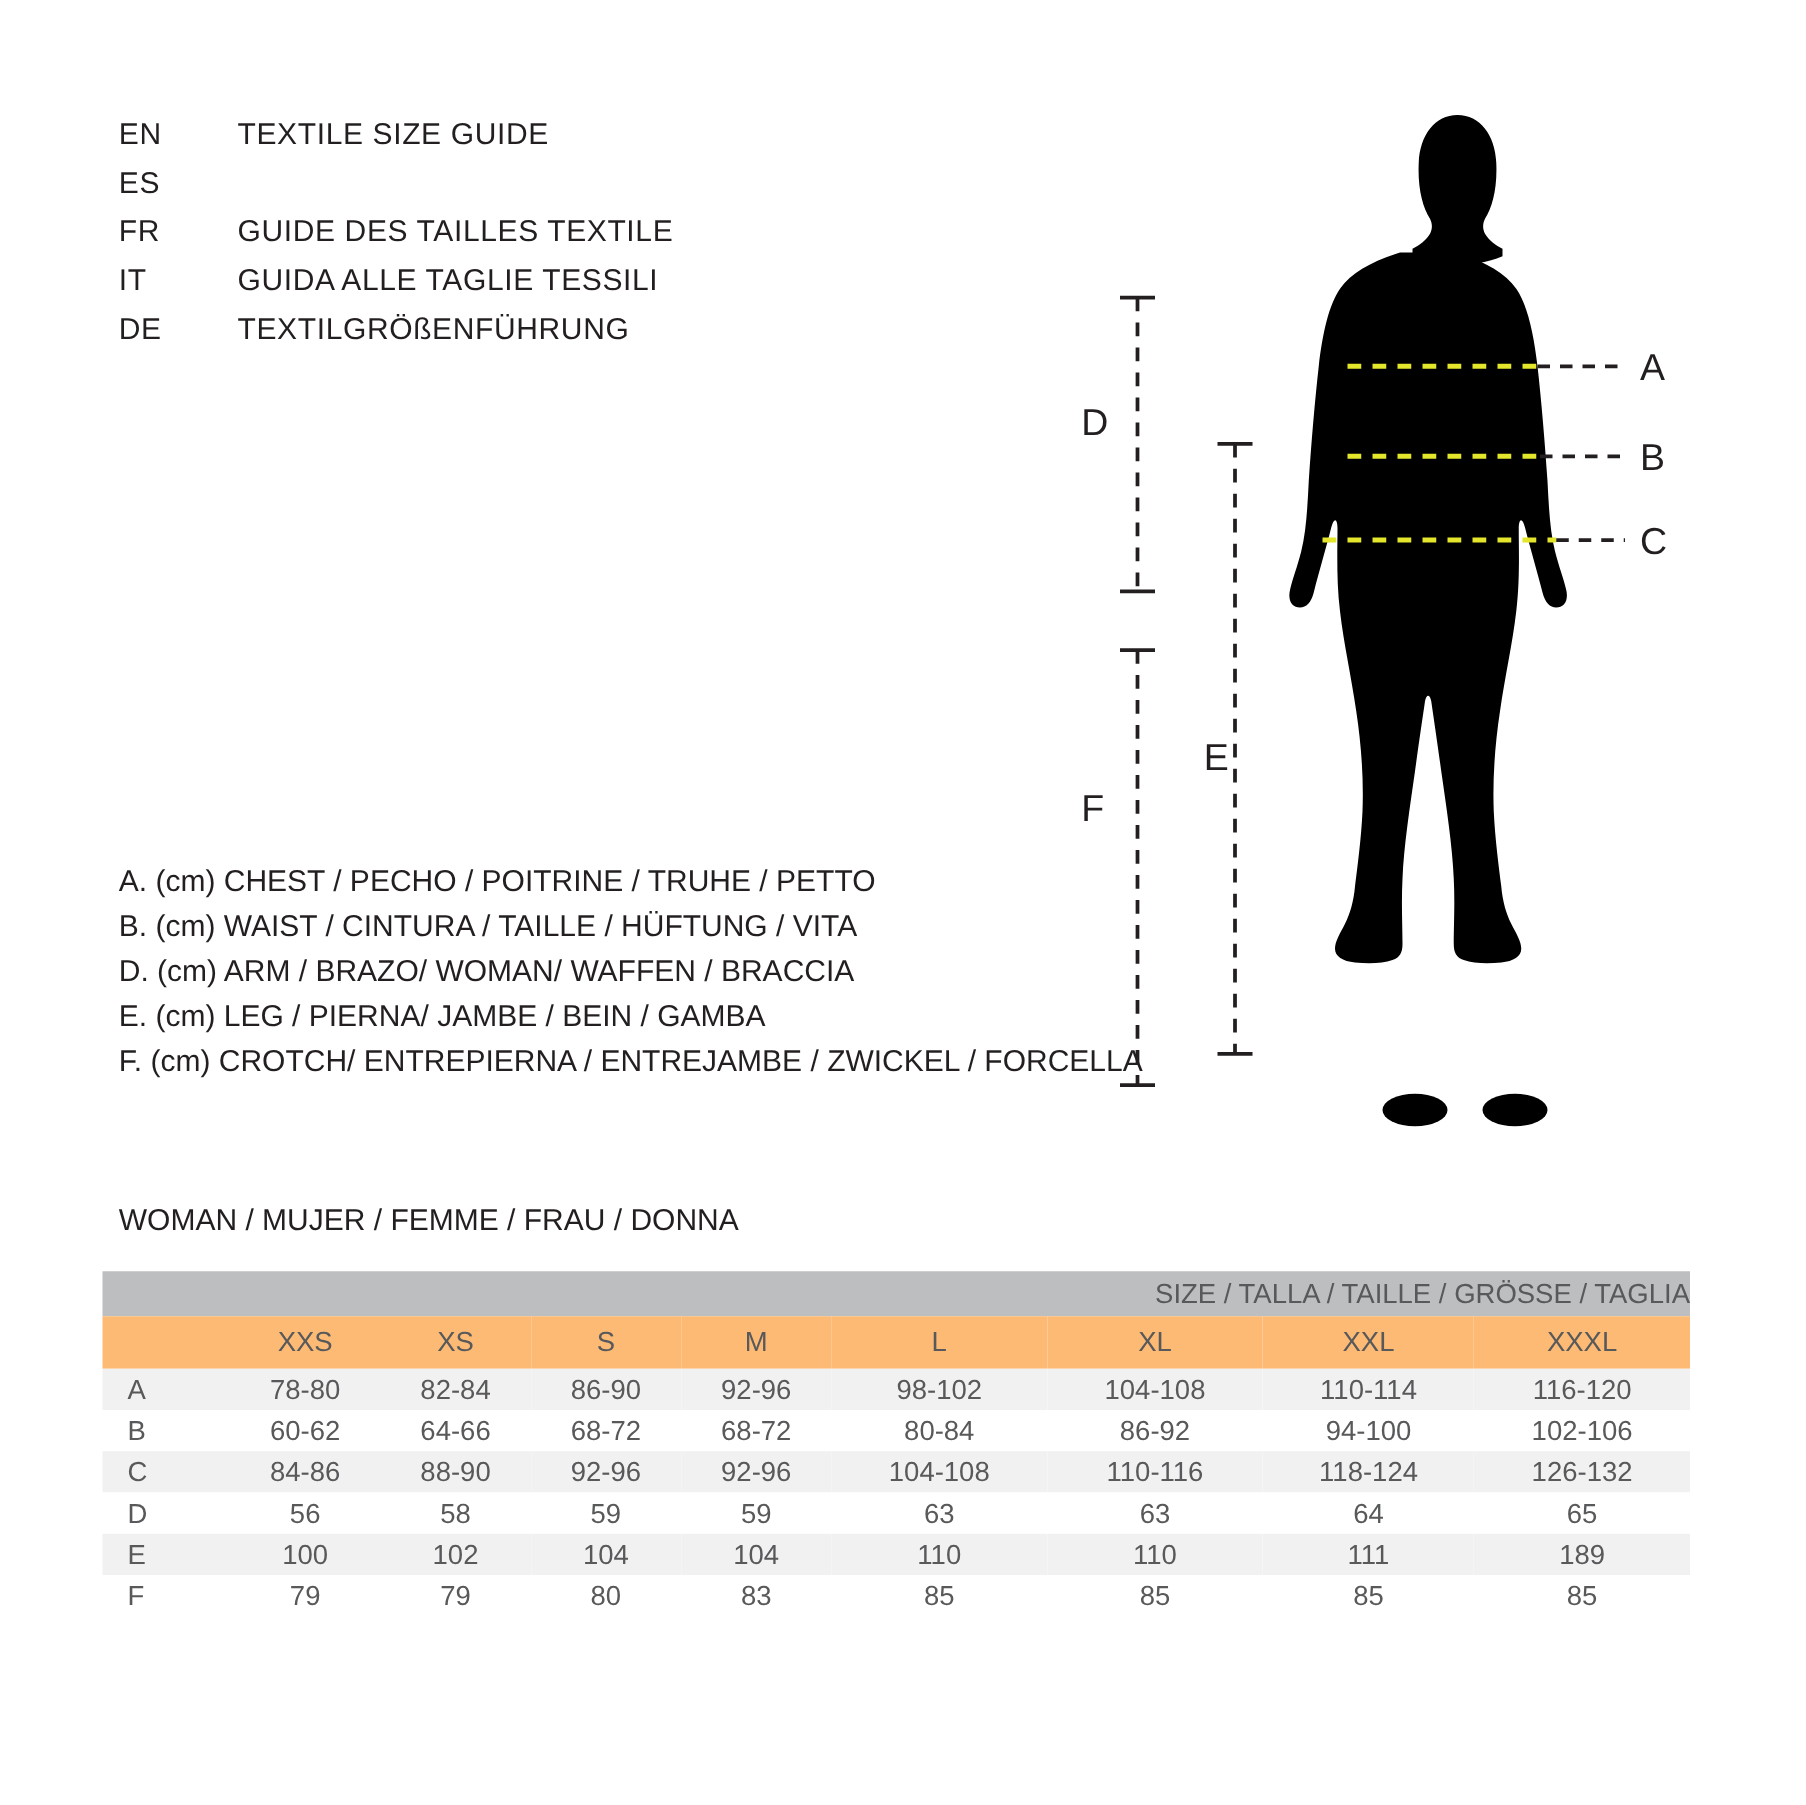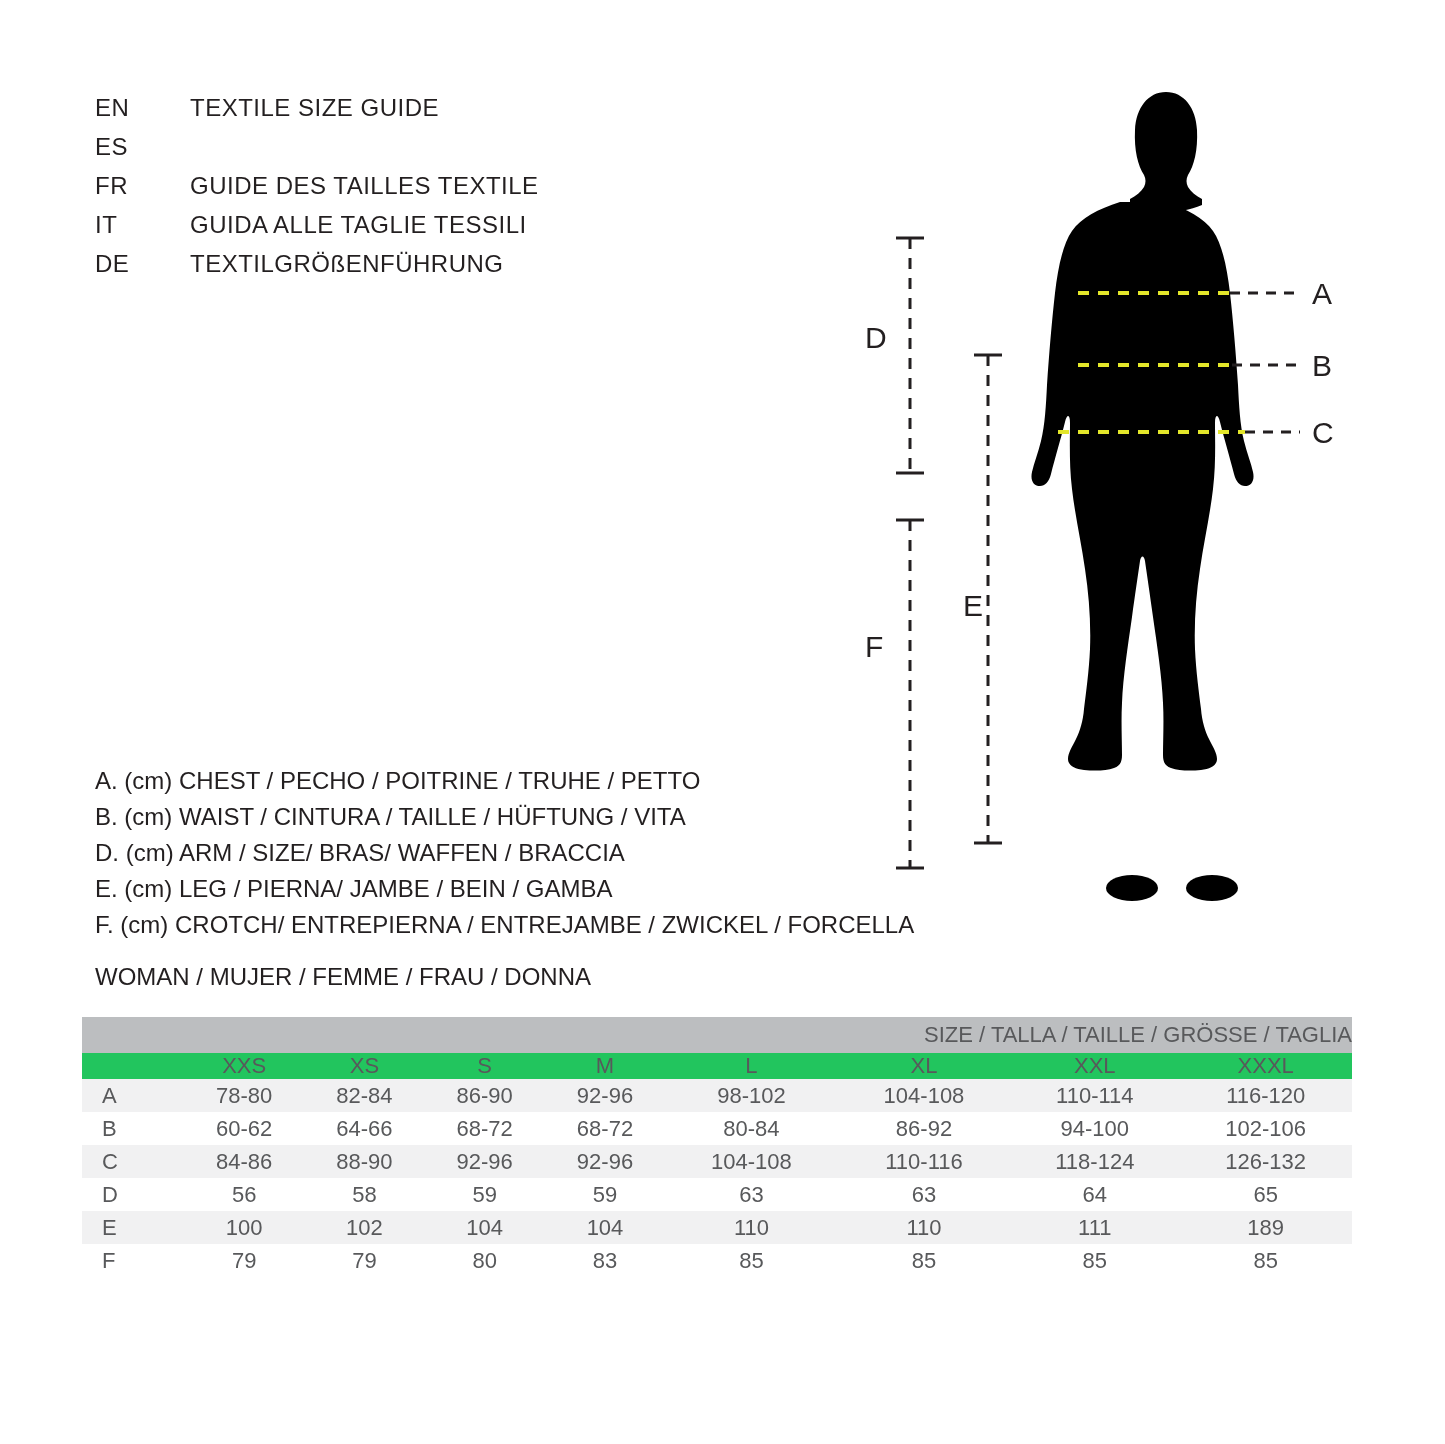--- a/index.html
+++ b/index.html
@@ -36,21 +36,21 @@
     flex: 0 0 95px;
   }
   .title-text {
     flex: 1 1 auto;
   }
 
   
   .legend-block {
     position: absolute;
     left: 95px;
-    top: 763px;
+    top: 688px;
     width: 800px;
   }
   .legend-row {
     font-size: 24px;
     line-height: 36px;
     white-space: nowrap;
   }
 
   .group-label {
     position: absolute;
@@ -78,22 +78,22 @@
   }
   .size-table .hdr-bar td {
     background: #bcbec0;
     color: #58595b;
     text-align: right;
     padding-left: 14px;
     height: 36px;
     font-size: 22px;
   }
   .size-table .col-row td {
-    background: #22c55e;
-    height: 26px;
+    background: #fdba74;
+    height: 42px;
     margin-top: 24px;
   }
   .size-table tbody tr.alt td {
     background: #f1f1f2;
   }
   .size-table tbody tr.plain td {
     background: #ffffff;
   }
   .size-table td.rowlabel {
     text-align: left;
@@ -232,21 +232,21 @@
       <text x="45" y="298">D</text>
       <text x="143" y="566">E</text>
       <text x="45" y="607">F</text>
     </g>
   </svg>
 </div>
 
 <div class="legend-block">
   <div class="legend-row">A. (cm) CHEST / PECHO / POITRINE / TRUHE / PETTO</div>
   <div class="legend-row">B. (cm) WAIST / CINTURA / TAILLE / HÜFTUNG / VITA</div>
-  <div class="legend-row">D. (cm) ARM / SIZE/ BRAS/ WAFFEN / BRACCIA</div>
+  <div class="legend-row">D. (cm) ARM / BRAZO/ WOMAN/ WAFFEN / BRACCIA</div>
   <div class="legend-row">E. (cm) LEG / PIERNA/ JAMBE / BEIN / GAMBA</div>
   <div class="legend-row">F. (cm) CROTCH/ ENTREPIERNA / ENTREJAMBE / ZWICKEL / FORCELLA</div>
 </div>
 
 <div class="group-label">WOMAN / MUJER / FEMME / FRAU / DONNA</div>
 
 <table class="size-table">
   <thead>
     <tr class="hdr-bar">
       <td colspan="9">SIZE / TALLA / TAILLE / GRÖSSE / TAGLIA</td>

